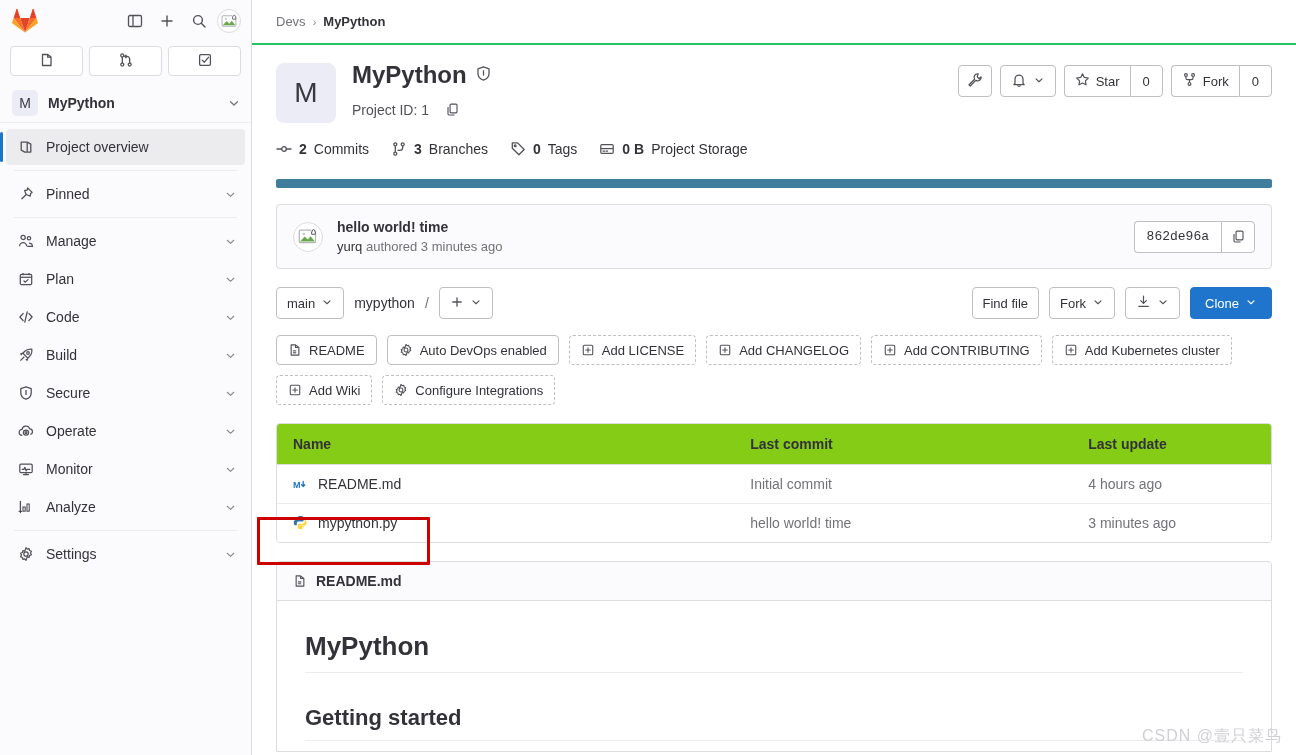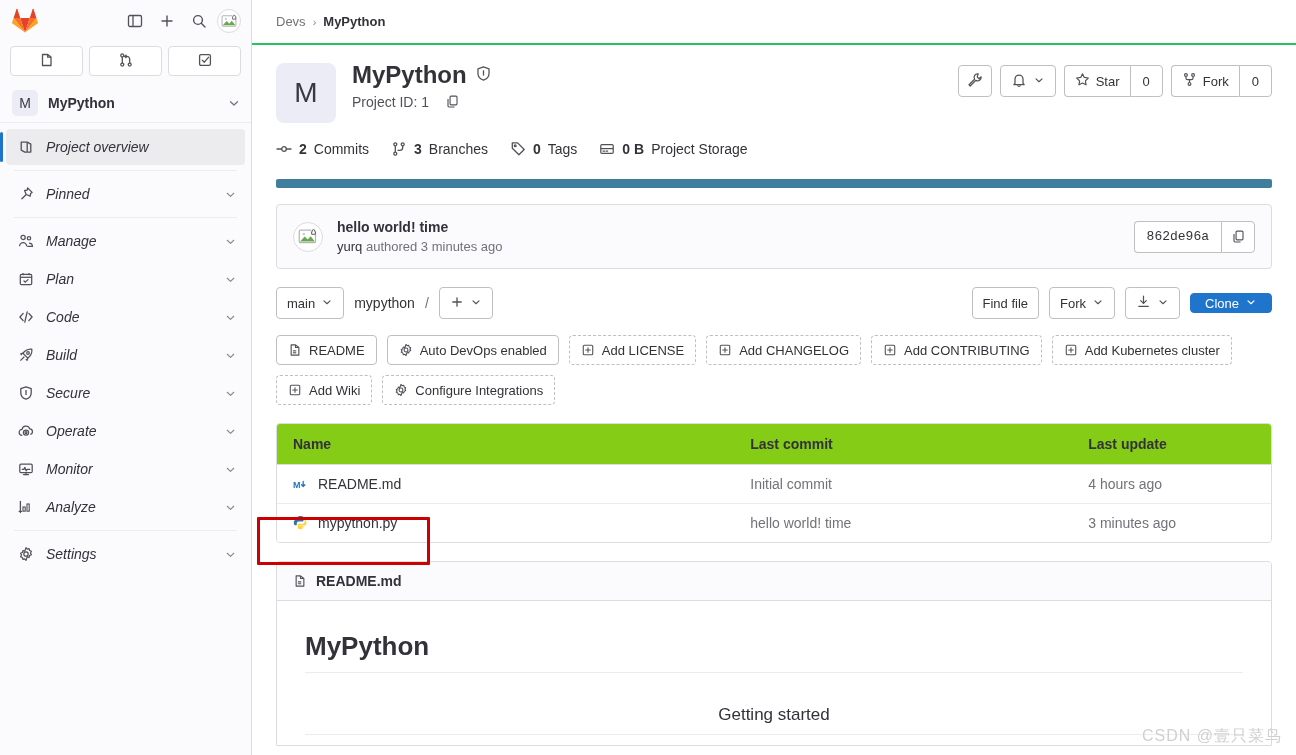--- a/index.html
+++ b/index.html
@@ -71,21 +71,21 @@
     border-radius: 4px; color: #333238; cursor: pointer;
     position: relative; font-size: 14px;
   }
   .nav-item.active { background: #ececef; }
   .nav-item.active::before {
     content: ""; position: absolute; left: -6px; top: 3px;
     width: 3px; height: 30px; background: #1f75cb; border-radius: 2px;
   }
   .nav-ico { width: 16px; height: 16px; flex: none; color: #535158;
              display: flex; align-items: center; justify-content: center; }
-  .nav-label { flex: 1; font-style: italic; }
+  .nav-label { flex: 1; }
   .nav-sep { height: 1px; background: #ececef; margin: 5px 14px; }
 
   
   #main { flex: 1; height: 755px; background: #fff; overflow: hidden; position: relative; }
   .breadcrumb {
     height: 45px; display: flex; align-items: center;
     padding: 0 24px; border-bottom: 2px solid #22c55e;
     font-size: 13px; gap: 7px;
   }
   .bc-link { color: #737278; cursor: pointer; }
@@ -97,21 +97,21 @@
   .proj-header { display: flex; align-items: flex-start; gap: 16px; }
   .proj-big-avatar {
     width: 60px; height: 60px; border-radius: 8px;
     background: #ececf6; color: #3a383f;
     display: flex; align-items: center; justify-content: center;
     font-size: 28px; flex: none; margin-top: 2px;
   }
   .proj-head-text { flex: 1; min-width: 0; }
   .proj-title-row { display: flex; align-items: center; gap: 8px; }
   .proj-title { font-size: 24px; font-weight: bold; color: #333238; line-height: 1.2; }
-  .proj-id { font-size: 14px; color: #535158; margin-top: 4px;
+  .proj-id { font-size: 14px; color: #535158; margin-top: 12px;
              display: flex; align-items: center; gap: 16px; }
   .copy-ico { cursor: pointer; color: #535158; display: flex; }
 
   .head-actions { display: flex; align-items: center; gap: 8px; margin-top: 4px; }
   .btn {
     height: 32px; border: 1px solid #bfbfc3; border-radius: 4px;
     background: #fff; color: #333238; font-size: 13px;
     display: flex; align-items: center; gap: 6px;
     padding: 0 10px; cursor: pointer; white-space: nowrap;
     font-family: "Liberation Sans", sans-serif;
@@ -121,21 +121,21 @@
   .btn-group > .btn:first-child { border-radius: 4px 0 0 4px; border-right: none; }
   .btn-group > .btn-count {
     border-radius: 0 4px 4px 0;
     border: 1px solid #bfbfc3;
     background: #fff; padding: 0 12px;
     display: flex; align-items: center;
     font-size: 13px; color: #333238;
   }
   .btn-primary {
     background: #1f75cb; border-color: #1f75cb; color: #fff;
-    font-weight: normal; padding: 0 14px; height: 20px;
+    font-weight: normal; padding: 0 14px; height: 32px;
   }
 
   .proj-stats { display: flex; align-items: center; gap: 22px; margin: 18px 0 0 0; font-size: 14px; color: #333238; }
   .stat { display: flex; align-items: center; gap: 7px; cursor: pointer; }
   .stat b { font-weight: bold; }
   .stat-ico { color: #535158; display: flex; }
 
   .lang-bar {
     height: 9px; border-radius: 2px; background: #3f7e9d;
     margin: 22px 0 16px 0;
@@ -215,24 +215,23 @@
     padding: 11px 16px; display: flex; align-items: center; gap: 9px;
     font-size: 14px; font-weight: bold; color: #333238;
   }
   .readme-body { padding: 24px 28px 10px 28px; background: #fff; }
   .rd-h1 {
     font-size: 26px; font-weight: bold; color: #333238;
     margin: 6px 0 0 0; padding-bottom: 10px;
     border-bottom: 1px solid #ececef;
   }
   .rd-h2 {
-    font-size: 17px; font-weight: normal; color: #333238;
+    font-size: 22px; font-weight: bold; color: #333238;
     margin: 32px 0 0 0; padding-bottom: 9px;
     border-bottom: 1px solid #ececef;
-    text-align: center;
   }
 
   
   .annot {
     position: absolute; border: 3px solid #cc0000;
     pointer-events: none; border-radius: 1px;
   }
   .watermark {
     position: absolute; right: 14px; bottom: 8px;
     font-size: 16px; color: #d0d0d4; letter-spacing: 1px;

